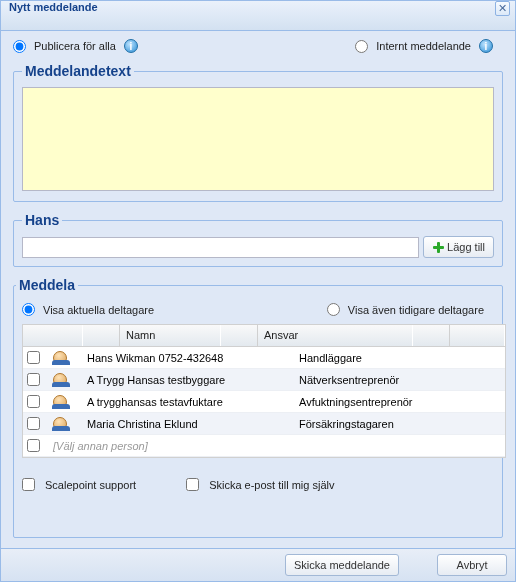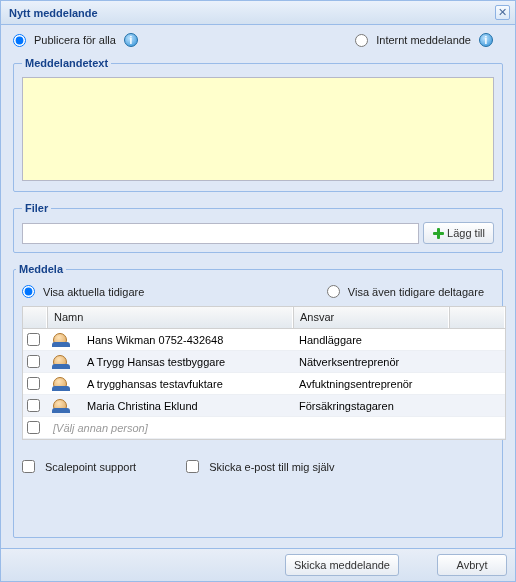--- a/index.html
+++ b/index.html
@@ -13,23 +13,23 @@
     width: 516px;
     height: 582px;
     border: 1px solid #99bbe8;
     background: #dfe8f6;
     display: flex;
     flex-direction: column;
   }
   .titlebar {
     background: linear-gradient(#eaf1fb, #d3e1f1);
     border-bottom: 1px solid #99bbe8;
-    height: 24px;
-    display: flex;
-    align-items: center;
+    height: 30px;
+    display: flex;
+    align-items: flex-start;
     justify-content: space-between;
     padding: 0 5px 0 8px;
   }
   .titlebar-title {
     color: #15428b;
     font-weight: bold;
     font-size: 11px;
   }
   .close-btn {
     width: 15px;
@@ -71,21 +71,21 @@
     border: 1px solid #99bbe8;
     border-radius: 2px;
     margin: 0 0 10px 0;
     padding: 8px 8px 8px 8px;
     background: #dfe8f6;
   }
   fieldset.nopad { padding-left: 2px; padding-right: 2px; padding-bottom: 2px; }
   legend {
     color: #15428b;
     font-weight: bold;
-    font-size: 11px;
+    font-size: 14px;
     padding: 0 3px;
   }
   .msg-textarea {
     width: 100%;
     height: 104px;
     background: #ffffcc;
     border: 1px solid #b5b8c8;
     resize: none;
     font-family: inherit;
     font-size: 11px;
@@ -137,20 +137,21 @@
     height: 22px;
     align-items: stretch;
   }
   .gh {
     border-left: 1px solid #d0d0d0;
     border-right: 1px solid #fff;
     padding: 4px 6px;
     font-weight: normal;
     color: #222;
     position: relative;
+    margin-left: 36px;
   }
   .gh:first-child { border-left: none; }
   .gh::after {
     content: "";
     position: absolute;
     right: 6px; top: 50%;
     width: 0; height: 0;
     border-left: 4px solid transparent;
     border-right: 4px solid transparent;
     border-top: 4px solid rgba(80,100,130,0);
@@ -229,37 +230,37 @@
         <span class="info-icon">i</span>
       </div>
     </div>
 
     <fieldset>
       <legend>Meddelandetext</legend>
       <textarea class="msg-textarea" value="" style=""></textarea>
     </fieldset>
 
     <fieldset>
-      <legend>Filer</legend>
+      <legend>Hans</legend>
       <div class="file-row">
         <input type="text" class="file-input" value="" style="">
         <button class="btn">
           <span class="plus-icon"></span>
           <span>Lägg till</span>
         </button>
       </div>
     </fieldset>
 
     <fieldset class="nopad" style="flex:1; display:flex; flex-direction:column;">
       <legend>Meddela</legend>
 
       <div class="radio-row" style="margin: 2px 6px 8px 6px;">
         <div class="radio-left">
           <input type="radio" name="parts" checked="" style="">
-          <label>Visa aktuella tidigare</label>
+          <label>Visa aktuella deltagare</label>
         </div>
         <div class="radio-right">
           <input type="radio" name="parts" style="">
           <label>Visa även tidigare deltagare</label>
         </div>
       </div>
 
       <div class="grid" style="margin:0 6px;">
         <div class="grid-header">
           <div class="gh col-chk"></div>

